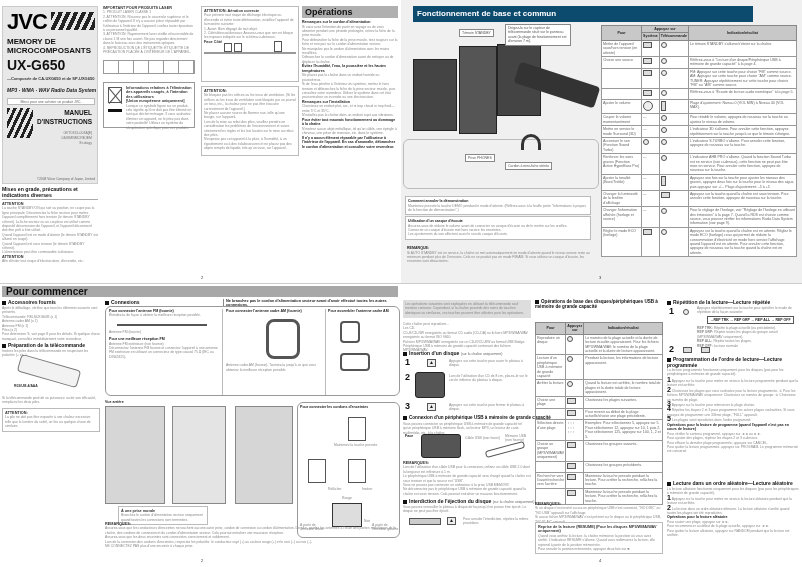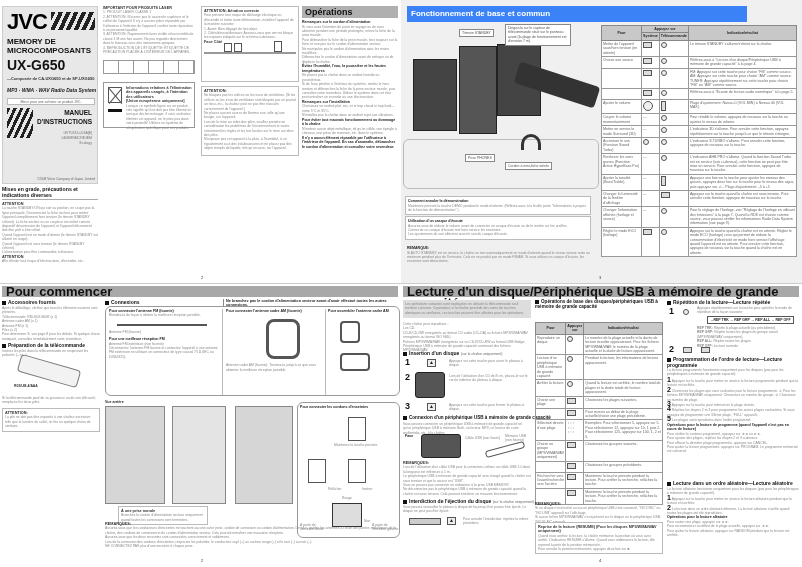--- a/index.html
+++ b/index.html
@@ -36,38 +36,38 @@
   .weee-bar{position:absolute;left:4px;top:26px;width:14px;height:3px;background:#111;}
   .weee-text{position:absolute;left:22px;top:3px;width:67px;}
   .att-box{position:absolute;border:1px solid #bbb;background:#fff;padding:2px;}
   
   .prec-head{position:absolute;left:302px;top:6px;width:96px;height:12px;background:#b0b0b0;color:#111;font-weight:bold;font-size:9px;padding-left:3px;line-height:12px;}
   .prec-body{position:absolute;left:302px;top:20px;width:96px;}
   .bold-sm{font-weight:bold;font-size:3.6px;line-height:4.6px;color:#222;}
   .pagenum{position:absolute;font-size:4px;color:#333;}
   
   .p2{left:401px;width:401px;background:#f0f0f0;}
-  .fonc-head{position:absolute;left:6px;top:6px;width:340px;height:16px;background:#3b82f6;color:#fff;font-weight:bold;font-size:8px;line-height:16px;padding-left:4px;}
+  .fonc-head{position:absolute;left:12px;top:6px;width:340px;height:16px;background:#0c4a6e;color:#fff;font-weight:bold;font-size:8px;line-height:16px;padding-left:4px;}
   .diagram{position:absolute;left:2px;top:24px;width:196px;height:172px;}
   .spk{position:absolute;background:#444;border:1px solid #222;}
   .unit{position:absolute;background:#555;border:1px solid #222;}
   .remote{position:absolute;background:#333;border-radius:4px;transform:rotate(18deg);}
   .callout{position:absolute;background:#fff;border:1px solid #888;font-size:3.5px;line-height:4.4px;color:#555;padding:1px 2px;}
   .shelf{position:absolute;left:0;top:115px;width:196px;height:50px;border:1px solid #bbb;border-radius:6px;}
   .headphone{position:absolute;left:118px;top:110px;width:20px;height:16px;border:3px solid #333;border-bottom:none;border-radius:12px 12px 0 0;}
   .note-box{position:absolute;left:4px;background:#fff;border:1px solid #bbb;width:186px;padding:2px;}
   .op-table{position:absolute;left:200px;top:25px;width:196px;border-collapse:collapse;font-size:3.6px;line-height:4.4px;background:#fff;}
   .op-table th{background:#c8c8c8;border:1px solid #888;font-weight:bold;color:#222;padding:1px;}
   .op-table td{border:1px solid #999;vertical-align:top;padding:1px;color:#666;}
   .op-table tr.sep td{border-top:1.5px solid #555;}
   .btn-ic{display:inline-block;width:9px;height:6px;border:1px solid #555;background:#ddd;}
   .rc-ic{display:inline-block;width:6px;height:6px;border:1px solid #555;border-radius:50%;background:#eee;}
   
   .p3{left:0;width:400px;}
-  .sec-head{position:absolute;left:2px;top:2px;width:396px;height:11px;background:#a8a8a8;color:#111;font-weight:bold;font-size:13px;line-height:11px;padding-left:4px;}
+  .sec-head{position:absolute;left:2px;top:2px;width:396px;height:11px;background:#a8a8a8;color:#111;font-weight:bold;font-size:10px;line-height:11px;padding-left:4px;}
   .sub-head{position:absolute;font-weight:bold;font-size:5px;color:#111;}
   .sub-head:before{content:"";display:inline-block;width:4px;height:4px;background:#111;margin-right:2px;vertical-align:middle;}
   .warn-line{position:absolute;left:223px;top:15px;width:175px;font-weight:bold;font-size:3.8px;color:#222;border-left:1px solid #888;padding-left:2px;}
   .conn-box{position:absolute;left:105px;top:22px;width:295px;height:90px;border:1px solid #999;border-radius:6px;}
   .conn-sec{position:absolute;top:2px;height:86px;}
   .conn-sec-title{font-weight:bold;font-size:3.6px;color:#222;}
   .rear-title{position:absolute;left:105px;top:116px;font-weight:bold;font-size:3.6px;color:#222;}
   .rear-box{position:absolute;background:#d6d6d6;border:1px solid #888;}
   .cord-box{position:absolute;left:297px;top:118px;width:103px;height:136px;border:1px solid #999;border-radius:6px;}
   .remote-img{position:absolute;left:18px;top:98px;width:62px;height:18px;border:1px solid #777;border-radius:4px;transform:rotate(16deg);background:#f2f2f2;}
@@ -393,21 +393,20 @@
       <div class="att-title">REMARQUES:</div>
       <div>Assurez-vous que les conducteurs d'enceintes ne touchent aucune autre prise, cordon de connexion ou cordon d'alimentation. De plus, gardez les antennes à l'écart des parties métalliques de la chaîne, des cordons de connexion et du cordon d'alimentation secteur. Cela pourrait entraîner une mauvaise réception.</div>
       <div>Assurez-vous que les deux enceintes sont connectées correctement et solidement.</div>
       <div>Lors de la connexion des cordons d'enceintes, respectez les polarités: le conducteur rayé (+) au couleur rouge (+) et le noir (–) au noir (–).</div>
       <div>NE CONNECTEZ PAS plus d'une enceinte à chaque prise.</div>
     </div>
     <div class="pagenum" style="left:201px;top:274px;">2</div>
   </div>
 
   <div class="page p4">
-    <div class="sec-head">Lecture d'un disque/Périphérique USB à mémoire de grande capacité</div>
     <div class="intro-box smalltext">Les opérations suivantes sont expliquées en utilisant la télécommande sauf mention contraire. Cependant, si la chaîne possède des noms de touches identiques ou similaires, ces touches peuvent être utilisées pour les opérations.</div>
     <div class="smalltext" style="position:absolute;left:2px;top:38px;width:128px;">
       <div>Cette chaîne peut reproduire...</div>
       <div>Les CD.</div>
       <div>CD-R/CD-RW enregistrés au format CD audio (CD-DA) ou fichiers MP3/WMA/WAV enregistrés au format ISO 9660.</div>
       <div>Fichiers MP3/WMA/WAV enregistrés sur un CD-R/CD-RW au format USB Bridge.</div>
       <div>Périphérique USB à mémoire de grande capacité contenant des fichiers MP3/WMA/WAV.</div>
     </div>
 
     <div class="sub-head" style="left:2px;top:66px;"><span>Insertion d'un disque</span> <span style="font-weight:normal;font-size:3.5px;color:#666;">(sur la chaîne uniquement)</span></div>

